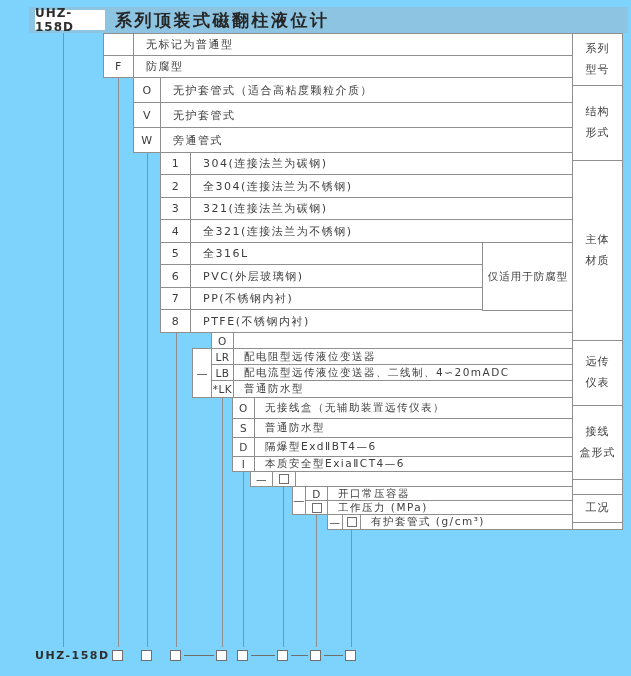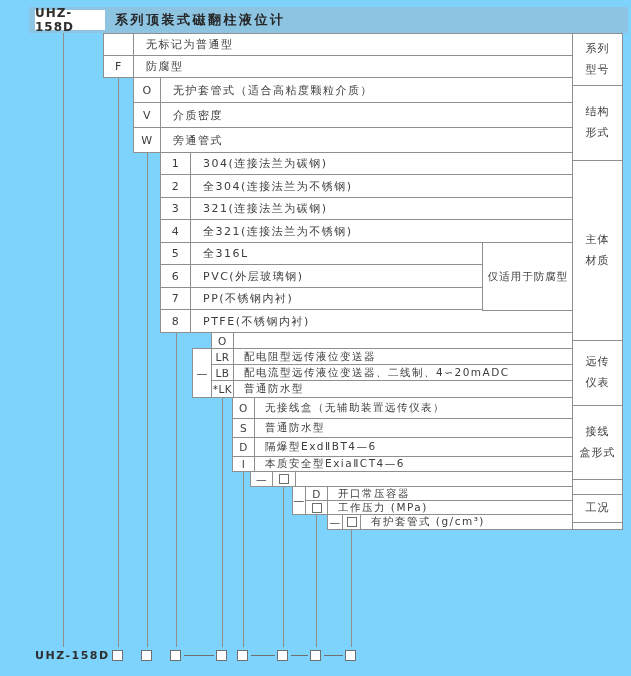--- a/index.html
+++ b/index.html
@@ -5,21 +5,21 @@
   :root{ --header-bg:#8cc4e2; --line:#8f8f8f; --ink:#3d3d3d; }
   html,body{margin:0;padding:0;background:#fff;}
   .canvas{position:relative;width:631px;height:676px;background:#7dd3fc;overflow:hidden;
           font-family:"DejaVu Sans",sans-serif;color:var(--ink);}
   
   .hbar{position:absolute;left:29px;top:7px;width:599px;height:26px;background:var(--header-bg);}
   .badge{position:absolute;left:6px;top:3px;width:70px;height:20px;background:#fff;
          display:flex;align-items:center;justify-content:center;
          font-size:12px;font-weight:bold;letter-spacing:1px;color:#2e2e2e;}
   .htitle{position:absolute;left:86px;top:0;height:26px;display:flex;align-items:center;
-          font-size:13px;font-weight:bold;letter-spacing:2.5px;color:#262626;}
+          font-size:17px;font-weight:bold;letter-spacing:2.5px;color:#262626;}
   
   .block{position:absolute;border:1px solid var(--line);border-top:none;box-sizing:border-box;
          display:flex;flex-direction:column;background:#fff;font-size:11px;}
   .block.topb{border-top:1px solid var(--line);}
   .row{display:flex;box-sizing:border-box;border-bottom:1px solid var(--line);min-height:0;}
   .row:last-child{border-bottom:none;flex:1;}
   .code{flex:none;border-right:1px solid var(--line);box-sizing:border-box;
         display:flex;align-items:center;justify-content:center;letter-spacing:0.5px;}
   .label{flex:1;display:flex;align-items:center;padding-left:12px;letter-spacing:1.5px;white-space:nowrap;}
   .small{font-size:10.5px;}
@@ -74,21 +74,21 @@
     </div>
   </div>
 
   <div class="block" style="left:133px;top:78px;width:441px;height:75px">
     <div class="row" style="height:25px">
       <div class="code" style="width:27px">O</div>
       <div class="label">无护套管式（适合高粘度颗粒介质）</div>
     </div>
     <div class="row" style="height:25px">
       <div class="code" style="width:27px">V</div>
-      <div class="label">介质密度</div>
+      <div class="label">无护套管式</div>
     </div>
     <div class="row">
       <div class="code" style="width:27px">W</div>
       <div class="label">旁通管式</div>
     </div>
   </div>
 
   <div class="block" style="left:160px;top:153px;width:414px;height:180px">
     <div class="row" style="height:22px">
       <div class="code" style="width:30px">1</div>

